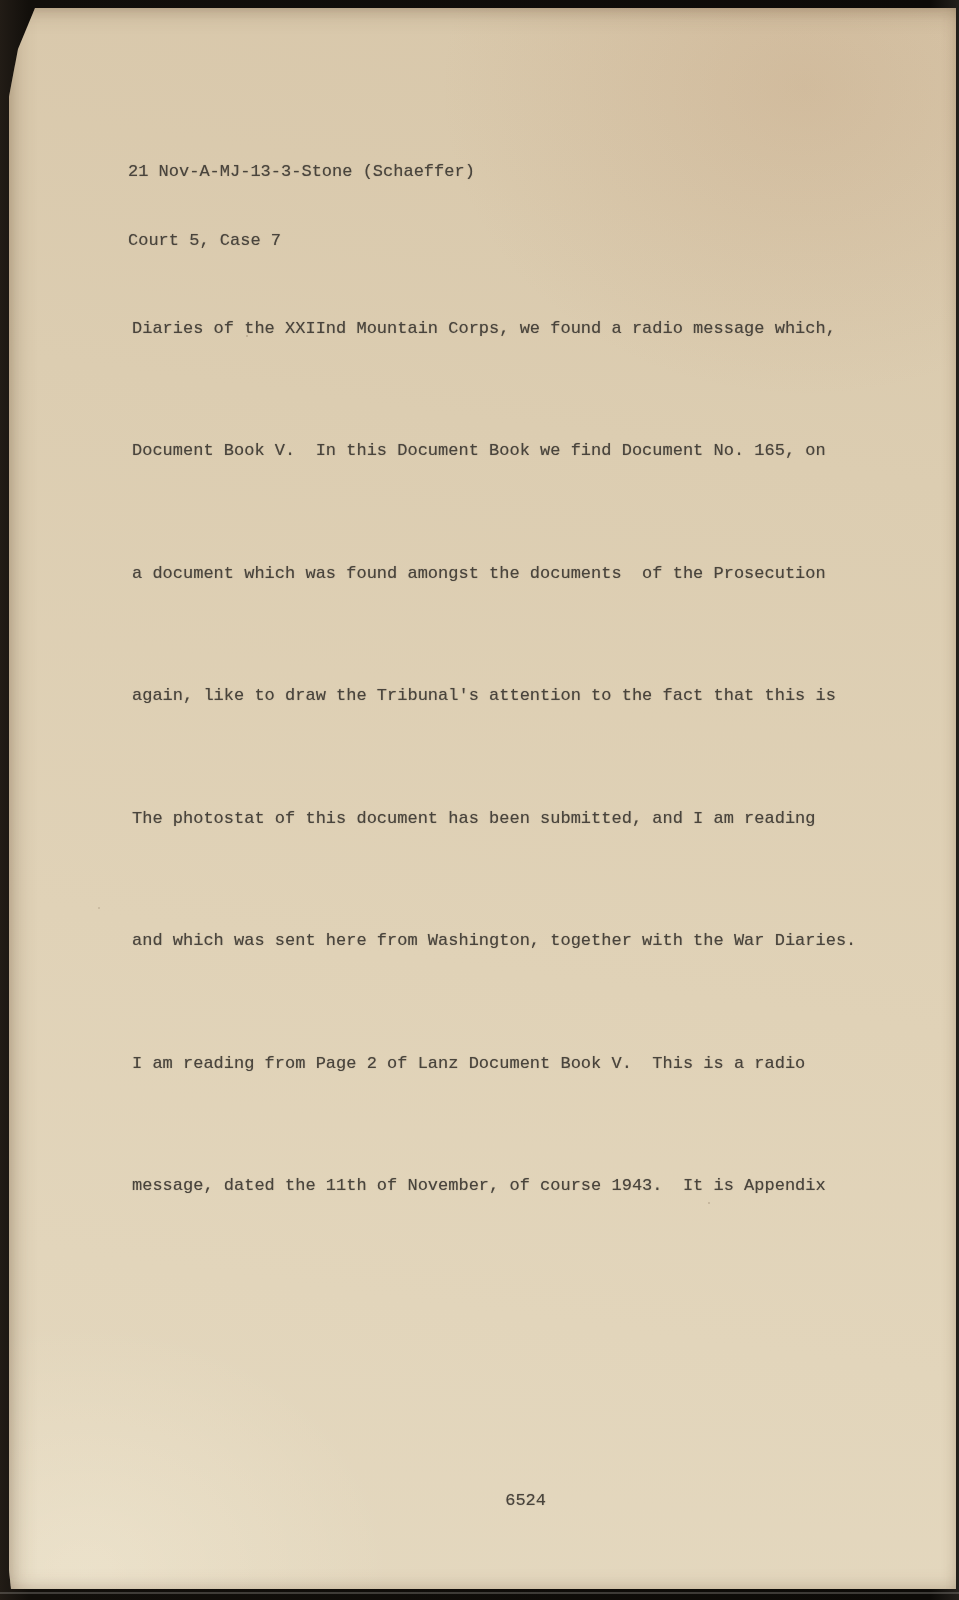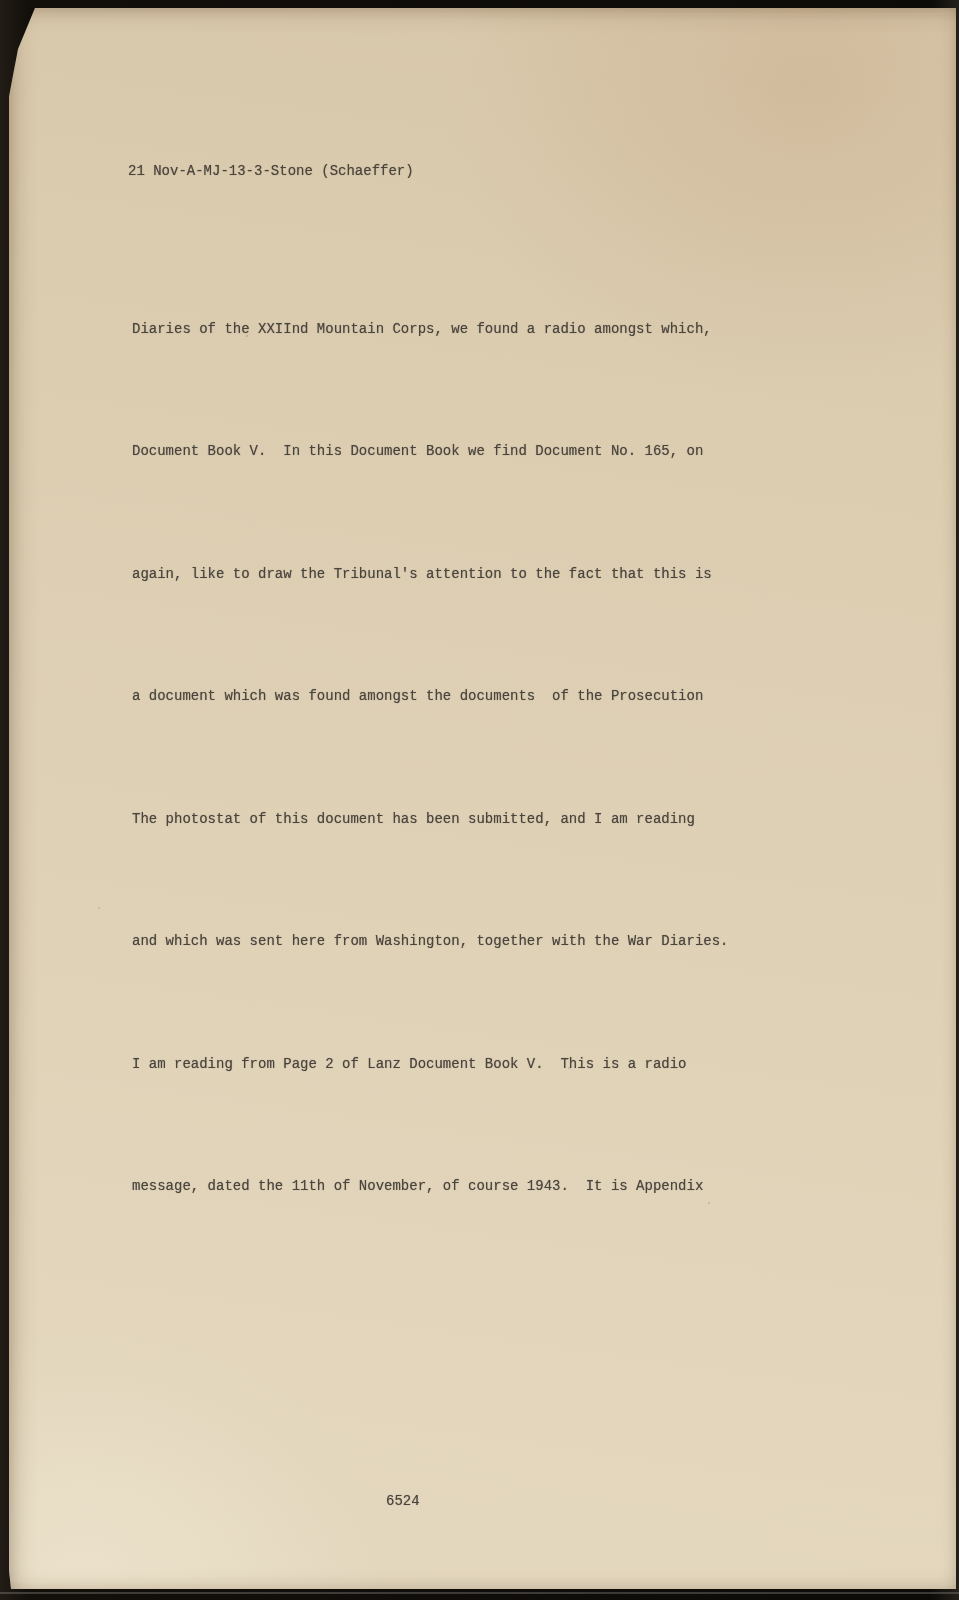--- a/index.html
+++ b/index.html
@@ -50,56 +50,57 @@
       inset 16px 0 26px -16px rgba(90, 66, 40, 0.45),
       inset -8px 0 18px -12px rgba(90, 66, 40, 0.30),
       inset 0 16px 26px -18px rgba(90, 66, 40, 0.40),
       inset 0 -14px 24px -18px rgba(90, 66, 40, 0.22);
   }
   .typed {
     position: absolute;
     color: #49443c;
     text-shadow: 0 0 1px rgba(73, 68, 60, 0.55);
     white-space: pre;
-    font-size: 14px;
+    font-size: 17px;
   }
   .doc-header {
     left: 119px;
     top: 106px;
     line-height: 23px;
   }
   .doc-body {
     left: 123px;
     top: 219px;
     line-height: 40.85px;
   }
   .page-number {
     left: 377px;
     top: 1482px;
     width: 160px;
-    text-align: left;
+    text-align: right;
     line-height: 22px;
   }
 </style>
 </head>
 <body>
 
 <div class="scan-bg"></div>
 
 <div class="paper">
 
   <div class="typed doc-header">
     <div>21 Nov-A-MJ-13-3-Stone (Schaeffer)</div>
+    <div>Court 5, Case 7</div>
   </div>
 
   <div class="typed doc-body">
-    <div>Diaries of the XXIInd Mountain Corps, we found a radio amongst which,</div>
+    <div>Diaries of the XXIInd Mountain Corps, we found a radio message which,</div>
     <div>Document Book V.  In this Document Book we find Document No. 165, on</div>
+    <div>a document which was found amongst the documents  of the Prosecution</div>
     <div>again, like to draw the Tribunal's attention to the fact that this is</div>
-    <div>a document which was found amongst the documents  of the Prosecution</div>
     <div>The photostat of this document has been submitted, and I am reading</div>
     <div>and which was sent here from Washington, together with the War Diaries.</div>
     <div>I am reading from Page 2 of Lanz Document Book V.  This is a radio</div>
     <div>message, dated the 11th of November, of course 1943.  It is Appendix</div>
     
     
     
     
   </div>
 

